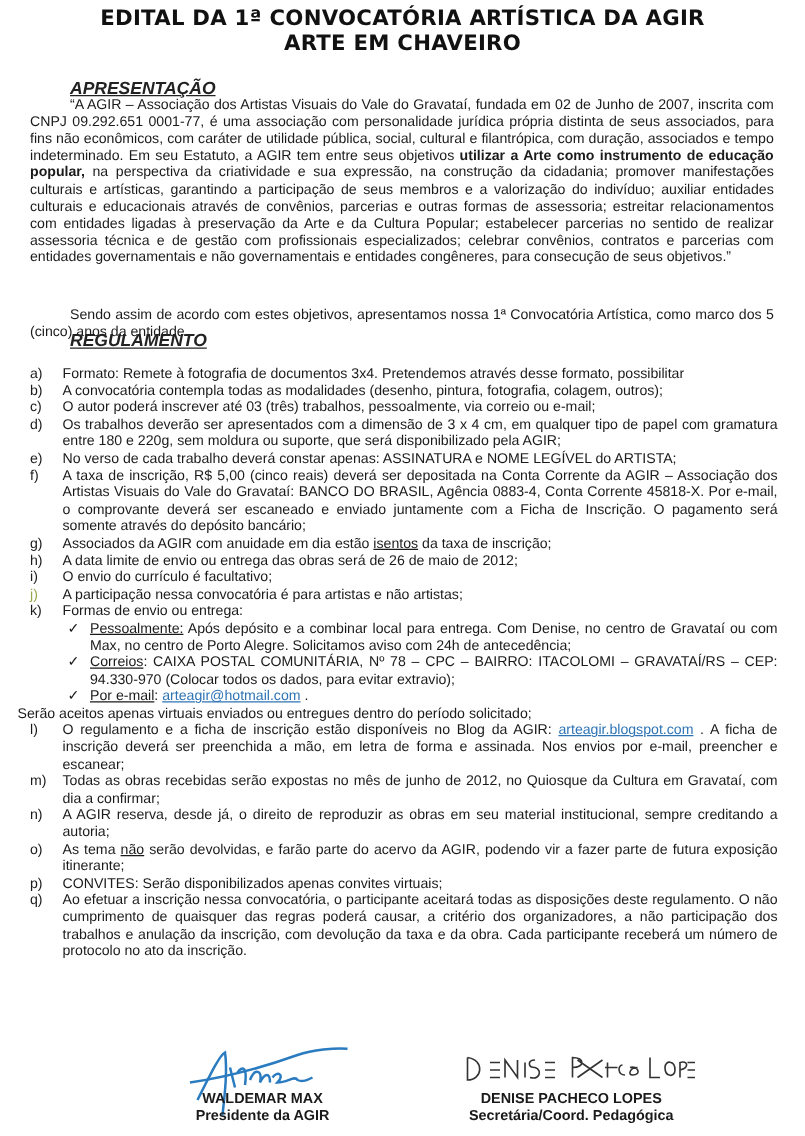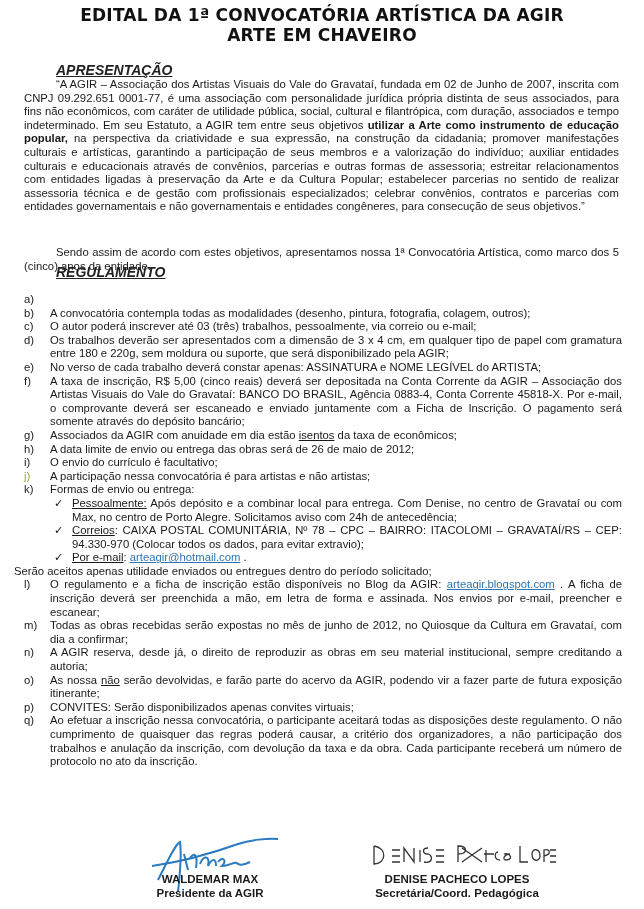--- a/index.html
+++ b/index.html
@@ -44,21 +44,21 @@
   </div>
   <div class="para" style="top:218px;margin-top:28px;">
     <span class="indent"></span><span>Sendo assim de acordo com estes objetivos, apresentamos nossa 1ª Convocatória Artística, como marco dos 5 (cinco) anos da entidade.</span>
   </div>
 
   <div class="section-heading" style="top:264px;">REGULAMENTO</div>
 
   <div class="items" style="top:293px;">
     <div class="item">
       <span class="mk">a)</span>
-      <span class="tx"></span>
+      <span class="tx"><span>Formato: Remete à fotografia de documentos 3x4. Pretendemos através desse formato, possibilitar</span></span>
     </div>
     <div class="item">
       <span class="mk">b)</span>
       <span class="tx">A convocatória contempla todas as modalidades (desenho, pintura, fotografia, colagem, outros);</span>
     </div>
     <div class="item">
       <span class="mk">c)</span>
       <span class="tx">O autor poderá inscrever até 03 (três) trabalhos, pessoalmente, via correio ou e-mail;</span>
     </div>
     <div class="item">
@@ -68,21 +68,21 @@
     <div class="item">
       <span class="mk">e)</span>
       <span class="tx">No verso de cada trabalho deverá constar apenas: ASSINATURA e NOME LEGÍVEL do ARTISTA;</span>
     </div>
     <div class="item">
       <span class="mk">f)</span>
       <span class="tx">A taxa de inscrição, R$ 5,00 (cinco reais) deverá ser depositada na Conta Corrente da AGIR – Associação dos Artistas Visuais do Vale do Gravataí: BANCO DO BRASIL, Agência 0883-4, Conta Corrente 45818-X. Por e-mail, o comprovante deverá ser escaneado e enviado juntamente com a Ficha de Inscrição. O pagamento será somente através do depósito bancário;</span>
     </div>
     <div class="item">
       <span class="mk">g)</span>
-      <span class="tx"><span>Associados da AGIR com anuidade em dia estão </span><span class="u">isentos</span><span> da taxa de econômicos;</span></span>
+      <span class="tx"><span>Associados da AGIR com anuidade em dia estão </span><span class="u">isentos</span><span> da taxa de inscrição;</span></span>
     </div>
     <div class="item">
       <span class="mk">h)</span>
       <span class="tx">A data limite de envio ou entrega das obras será de 26 de maio de 2012;</span>
     </div>
     <div class="item">
       <span class="mk">i)</span>
       <span class="tx">O envio do currículo é facultativo;</span>
     </div>
     <div class="item">
@@ -98,36 +98,36 @@
       <span class="tx"><span class="u">Pessoalmente:</span><span> Após depósito e a combinar local para entrega. Com Denise, no centro de Gravataí ou com Max, no centro de Porto Alegre. Solicitamos aviso com 24h de antecedência;</span></span>
     </div>
     <div class="sub">
       <span class="ck">✓</span>
       <span class="tx"><span class="u">Correios</span><span>: CAIXA POSTAL COMUNITÁRIA, Nº 78 – CPC – BAIRRO: ITACOLOMI – GRAVATAÍ/RS – CEP: 94.330-970 (Colocar todos os dados, para evitar extravio);</span></span>
     </div>
     <div class="sub">
       <span class="ck">✓</span>
       <span class="tx"><span class="u">Por e-mail</span><span>: </span><a class="link">arteagir@hotmail.com</a><span> .</span></span>
     </div>
-    <div style="margin-left:-10px;">Serão aceitos apenas utilidade enviados ou entregues dentro do período solicitado;</div>
+    <div style="margin-left:-10px;">Serão aceitos apenas virtuais enviados ou entregues dentro do período solicitado;</div>
     <div class="item">
       <span class="mk">l)</span>
       <span class="tx"><span>O regulamento e a ficha de inscrição estão disponíveis no Blog da AGIR: </span><a class="link">arteagir.blogspot.com</a><span>  . A ficha de inscrição deverá ser preenchida a mão, em letra de forma e assinada. Nos envios por e-mail, preencher e escanear;</span></span>
     </div>
     <div class="item">
       <span class="mk">m)</span>
       <span class="tx">Todas as obras recebidas serão expostas no mês de junho de 2012, no Quiosque da Cultura em Gravataí, com dia a confirmar;</span>
     </div>
     <div class="item">
       <span class="mk">n)</span>
       <span class="tx">A AGIR reserva, desde já, o direito de reproduzir as obras em seu material institucional, sempre creditando a autoria;</span>
     </div>
     <div class="item">
       <span class="mk">o)</span>
-      <span class="tx"><span>As nossa </span><span class="u">não</span><span> serão devolvidas, e farão parte do acervo da AGIR, podendo vir a fazer parte de futura exposição itinerante;</span></span>
+      <span class="tx"><span>As tema </span><span class="u">não</span><span> serão devolvidas, e farão parte do acervo da AGIR, podendo vir a fazer parte de futura exposição itinerante;</span></span>
     </div>
     <div class="item">
       <span class="mk">p)</span>
       <span class="tx">CONVITES: Serão disponibilizados apenas convites virtuais;</span>
     </div>
     <div class="item">
       <span class="mk">q)</span>
       <span class="tx">Ao efetuar a inscrição nessa convocatória, o participante aceitará todas as disposições deste regulamento. O não cumprimento de quaisquer das regras poderá causar, a critério dos organizadores, a não participação dos trabalhos e anulação da inscrição, com devolução da taxa e da obra. Cada participante receberá um número de protocolo no ato da inscrição.</span>
     </div>
   </div>

